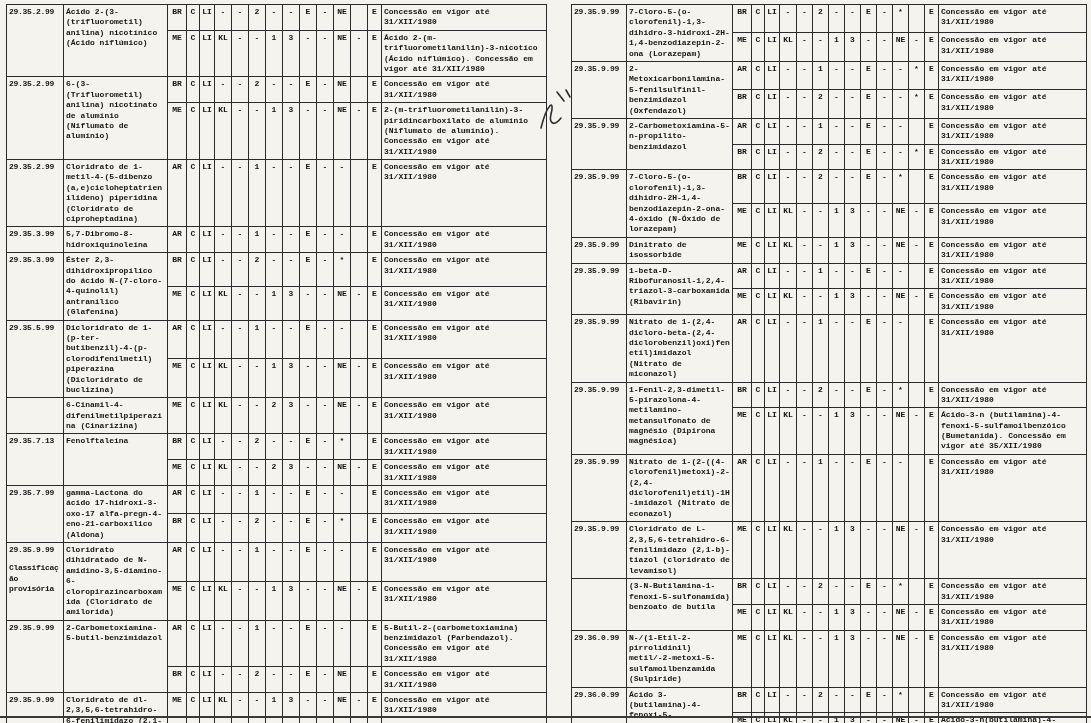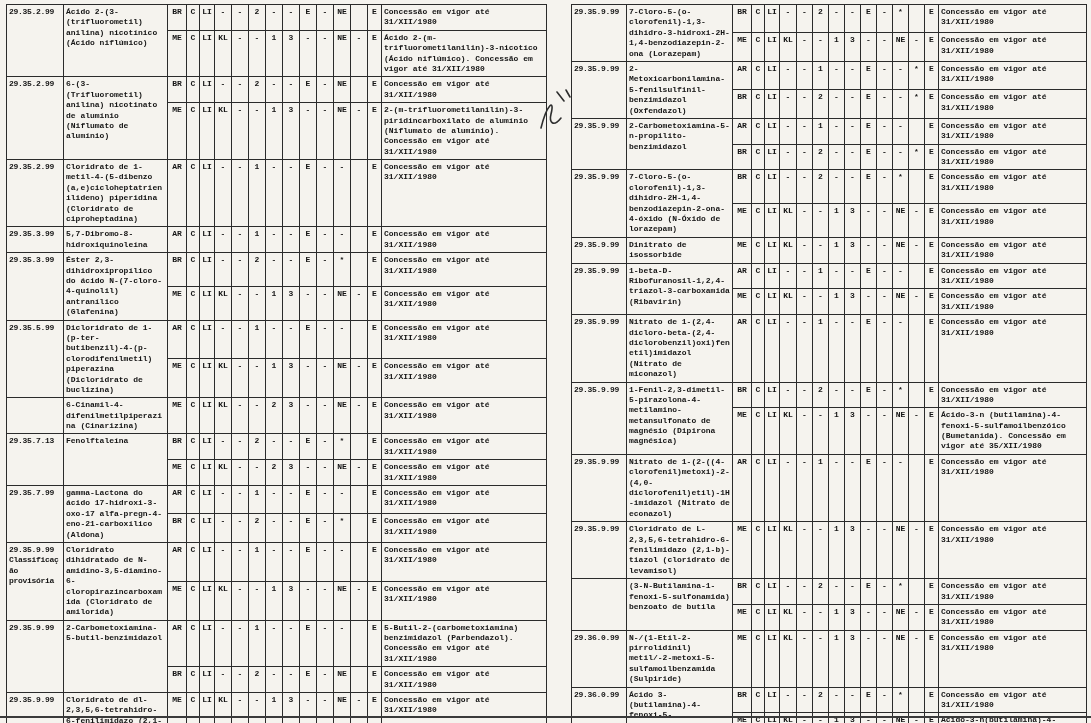--- a/index.html
+++ b/index.html
@@ -35,21 +35,21 @@
     vertical-align: top;
     color: #141414;
     font-weight: bold;
     overflow-wrap: anywhere;
     word-break: break-word;
   }
   td.ctr { text-align: center; padding: 2px 0; }
   td.code { letter-spacing: -0.3px; }
   td.desc {}
   td.conc {}
-  .code-note { margin-top: 0; }
+  .code-note { margin-top: 8px; }
   .squiggle {
     position: absolute;
     left: 533px;
     top: 84px;
     width: 42px;
     height: 56px;
   }
   .bottom-edge {
     position: absolute;
     left: 0;
@@ -689,21 +689,21 @@
             <td class="ctr">3</td>
             <td class="ctr">-</td>
             <td class="ctr">-</td>
             <td class="ctr">NE</td>
             <td class="ctr">-</td>
             <td class="ctr">E</td>
             <td class="conc">Ácido-3-n (butilamina)-4-fenoxi-5-sulfamoilbenzóico (Bumetanida). Concessão em vigor até 35/XII/1980</td>
           </tr>
           <tr class="row-line">
             <td class="code" rowspan="1">29.35.9.99</td>
-            <td class="desc" rowspan="1">Nitrato de 1-(2-((4-clorofenil)metoxi)-2-(4,0-diclorofenil)etil)-1H-imidazol (Nitrato de econazol)</td>
+            <td class="desc" rowspan="1">Nitrato de 1-(2-((4-clorofenil)metoxi)-2-(2,4-diclorofenil)etil)-1H-imidazol (Nitrato de econazol)</td>
             <td class="ctr">AR</td>
             <td class="ctr">C</td>
             <td class="ctr">LI</td>
             <td class="ctr">-</td>
             <td class="ctr">-</td>
             <td class="ctr">1</td>
             <td class="ctr">-</td>
             <td class="ctr">-</td>
             <td class="ctr">E</td>
             <td class="ctr">-</td>

